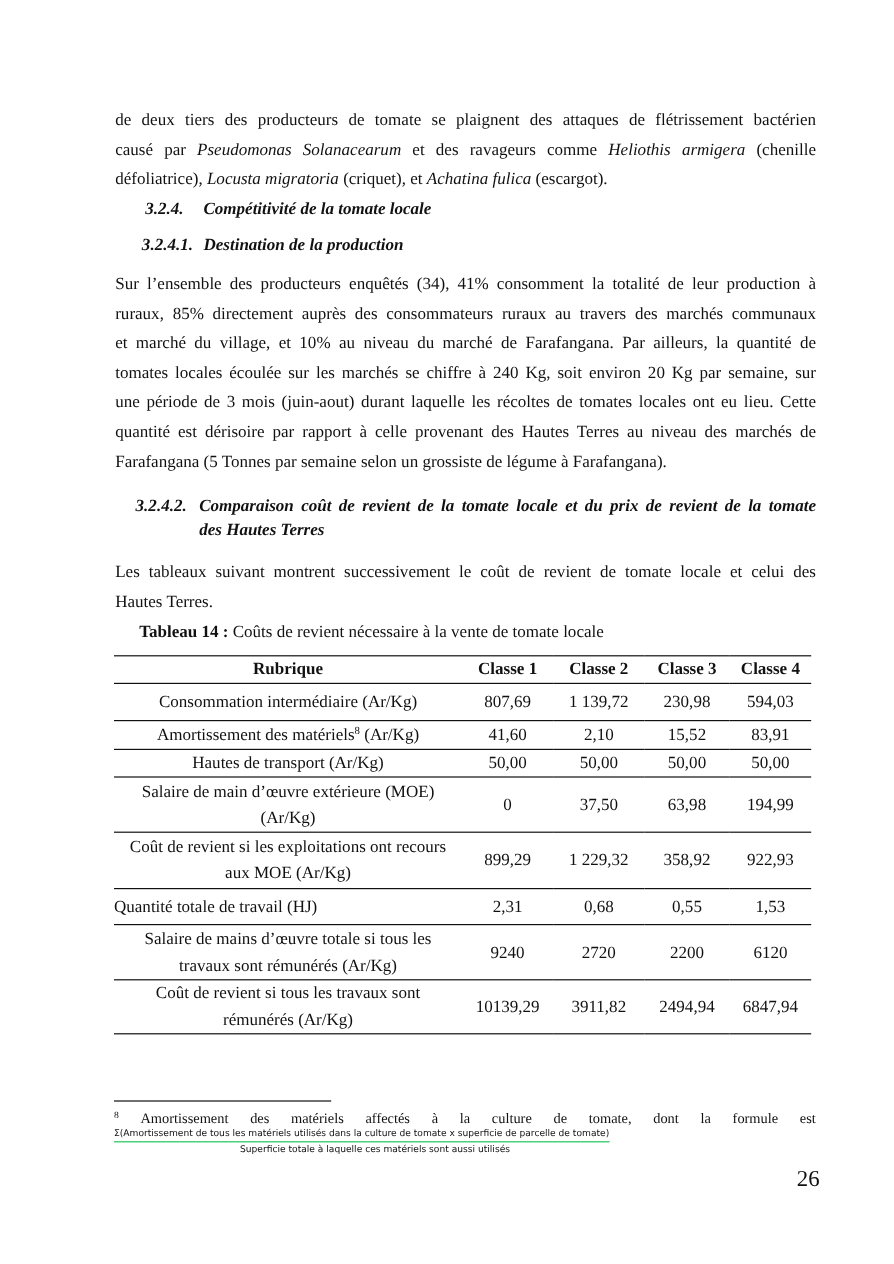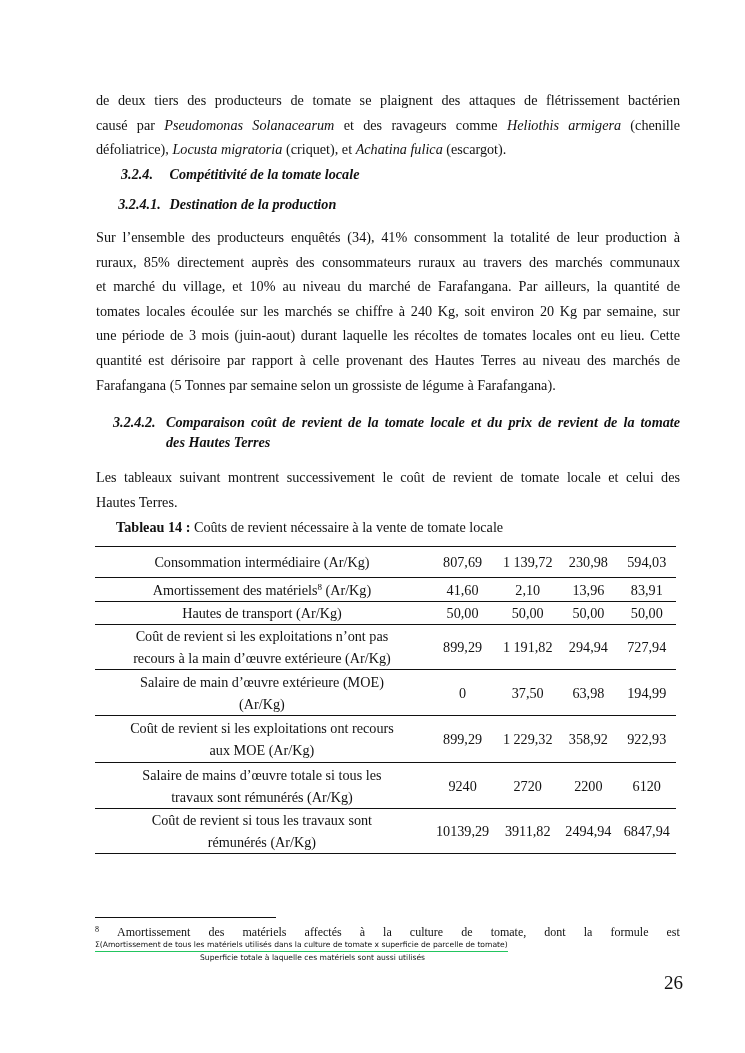--- a/index.html
+++ b/index.html
@@ -77,70 +77,74 @@
     <span class="ln">Les tableaux suivant montrent successivement le coût de revient de tomate locale et celui des</span>
     <span class="ln last">Hautes Terres.</span>
   </p>
 
   <div class="caption">
     <b>Tableau 14 :</b><span> Coûts de revient nécessaire à la vente de tomate locale</span>
   </div>
 
   <table class="t">
     <tbody>
+        <tr style="height:23px;">
+      <th class="c0">Rubrique</th>
+      <th class="c1">Classe 1</th>
+      <th class="c2">Classe 2</th>
+      <th class="c3">Classe 3</th>
+      <th class="c4">Classe 4</th>
+    </tr>
     <tr style="height:31px;">
       <td>Consommation intermédiaire (Ar/Kg)</td>
       <td>807,69</td>
       <td>1 139,72</td>
       <td>230,98</td>
       <td>594,03</td>
     </tr>
     <tr style="height:24px;">
       <td><span>Amortissement des matériels</span><sup>8</sup><span> (Ar/Kg)</span></td>
       <td>41,60</td>
       <td>2,10</td>
-      <td>13,96</td>
+      <td>15,52</td>
       <td>83,91</td>
     </tr>
     <tr style="height:23px;">
       <td>Hautes de transport (Ar/Kg)</td>
       <td>50,00</td>
       <td>50,00</td>
       <td>50,00</td>
       <td>50,00</td>
-    </tr>
-    <tr style="height:45px;">
-      <td>
-            <div>Coût de revient si les exploitations n’ont pas</div>
-            <div>recours à la main d’œuvre extérieure (Ar/Kg)</div>
-          </td>
-      <td>899,29</td>
-      <td>1 191,82</td>
-      <td>294,94</td>
-      <td>727,94</td>
     </tr>
     <tr style="height:46px;">
       <td>
             <div>Salaire de main d’œuvre extérieure (MOE)</div>
             <div>(Ar/Kg)</div>
           </td>
       <td>0</td>
       <td>37,50</td>
       <td>63,98</td>
       <td>194,99</td>
     </tr>
     <tr style="height:47px;">
       <td>
             <div>Coût de revient si les exploitations ont recours</div>
             <div>aux MOE (Ar/Kg)</div>
           </td>
       <td>899,29</td>
       <td>1 229,32</td>
       <td>358,92</td>
       <td>922,93</td>
+    </tr>
+    <tr style="height:30px;">
+      <td class="left">Quantité totale de travail (HJ)</td>
+      <td>2,31</td>
+      <td>0,68</td>
+      <td>0,55</td>
+      <td>1,53</td>
     </tr>
     <tr style="height:46px;">
       <td>
             <div>Salaire de mains d’œuvre totale si tous les</div>
             <div>travaux sont rémunérés (Ar/Kg)</div>
           </td>
       <td>9240</td>
       <td>2720</td>
       <td>2200</td>
       <td>6120</td>

